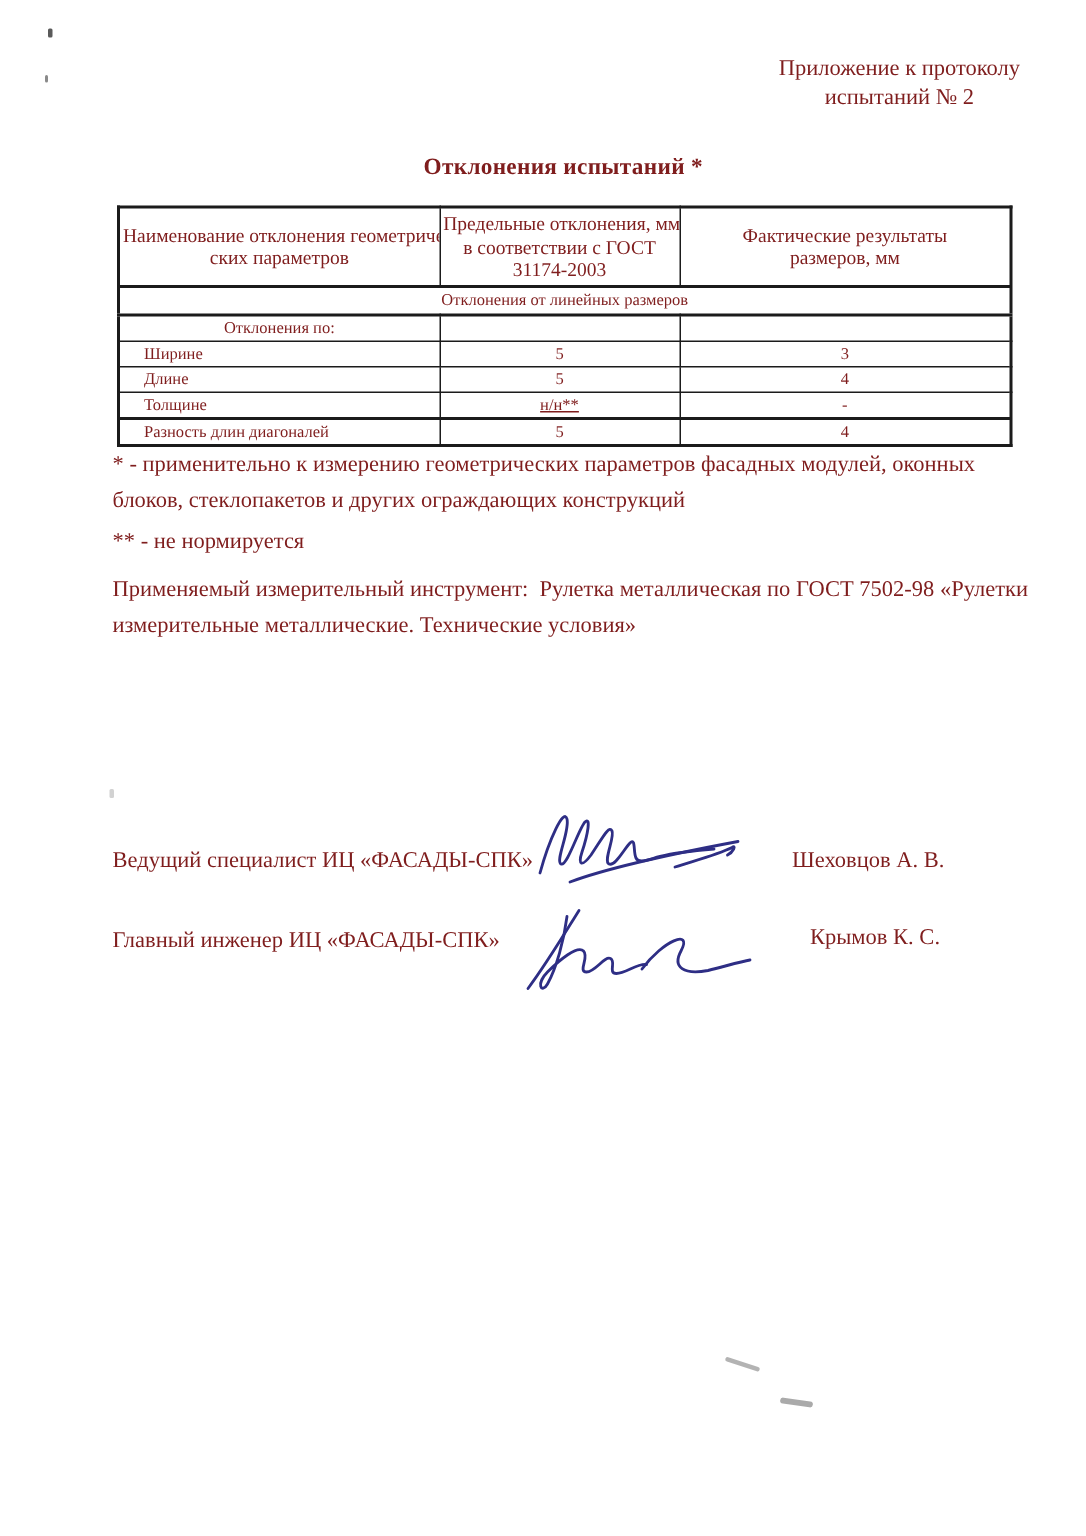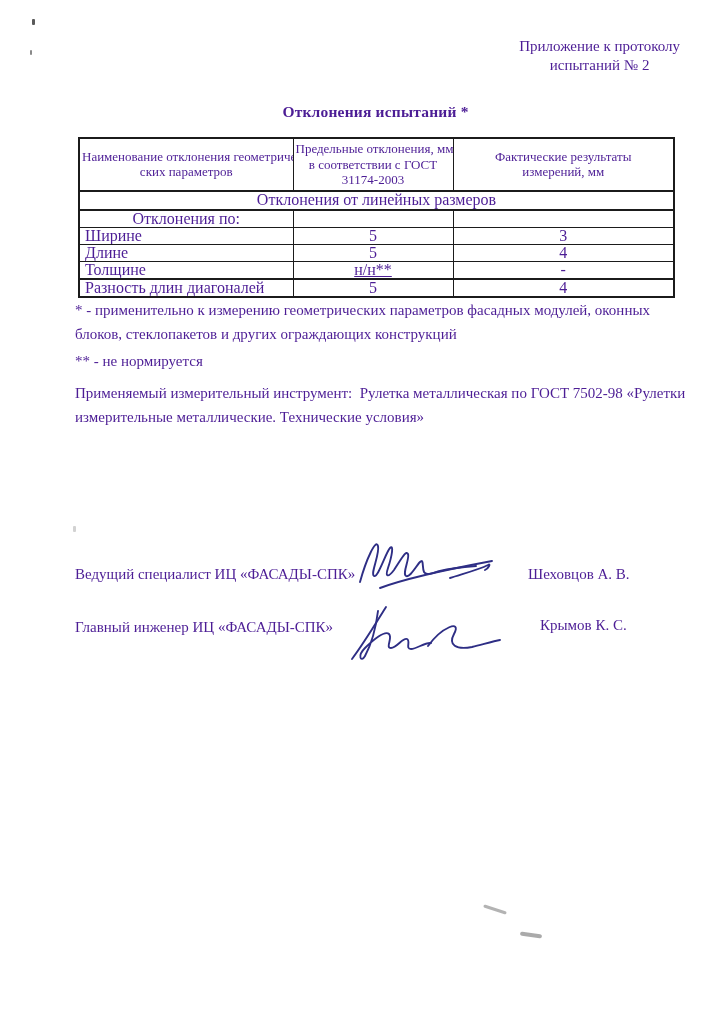--- a/index.html
+++ b/index.html
@@ -4,21 +4,21 @@
 <style>
   * { margin: 0; padding: 0; box-sizing: border-box; }
   html, body { background: #e8e8e8; }
   .page {
     position: relative;
     width: 724px;
     height: 1024px;
     margin: 0 auto;
     background: #ffffff;
     font-family: "Liberation Serif", serif;
-    color: #4c1d95;
+    color: #7f1d1d;
     overflow: hidden;
   }
 
   
   .header-note {
     position: absolute;
     top: 37px;
     right: 44px;
     text-align: center;
     font-size: 15px;
@@ -43,23 +43,23 @@
     position: absolute;
     top: 137px;
     left: 78px;
     width: 595px;
     border-collapse: collapse;
     table-layout: fixed;
     border: 2px solid #1b1b1b;
   }
   table.results td {
     border: 1px solid #1b1b1b;
-    font-size: 16px;
+    font-size: 11px;
     line-height: 16px;
-    padding: 0 5px;
+    padding: 0 16px;
     height: 17px;
     vertical-align: middle;
     overflow: hidden;
   }
   col.c1 { width: 214px; }
   col.c2 { width: 160px; }
   col.c3 { width: 221px; }
 
   tr.head td {
     height: 49px;
@@ -143,21 +143,21 @@
           <span>Наименование отклонения геометриче-</span>
           <span>ских параметров</span>
         </td>
         <td>
           <span>Предельные отклонения, мм</span>
           <span>в соответствии с ГОСТ</span>
           <span>31174-2003</span>
         </td>
         <td>
           <span>Фактические результаты</span>
-          <span>измерений, мм</span>
+          <span>размеров, мм</span>
         </td>
       </tr>
       <tr class="section">
         <td colspan="3">Отклонения от линейных размеров</td>
       </tr>
       <tr class="group">
         <td class="label">Отклонения по:</td>
         <td></td>
         <td></td>
       </tr>

